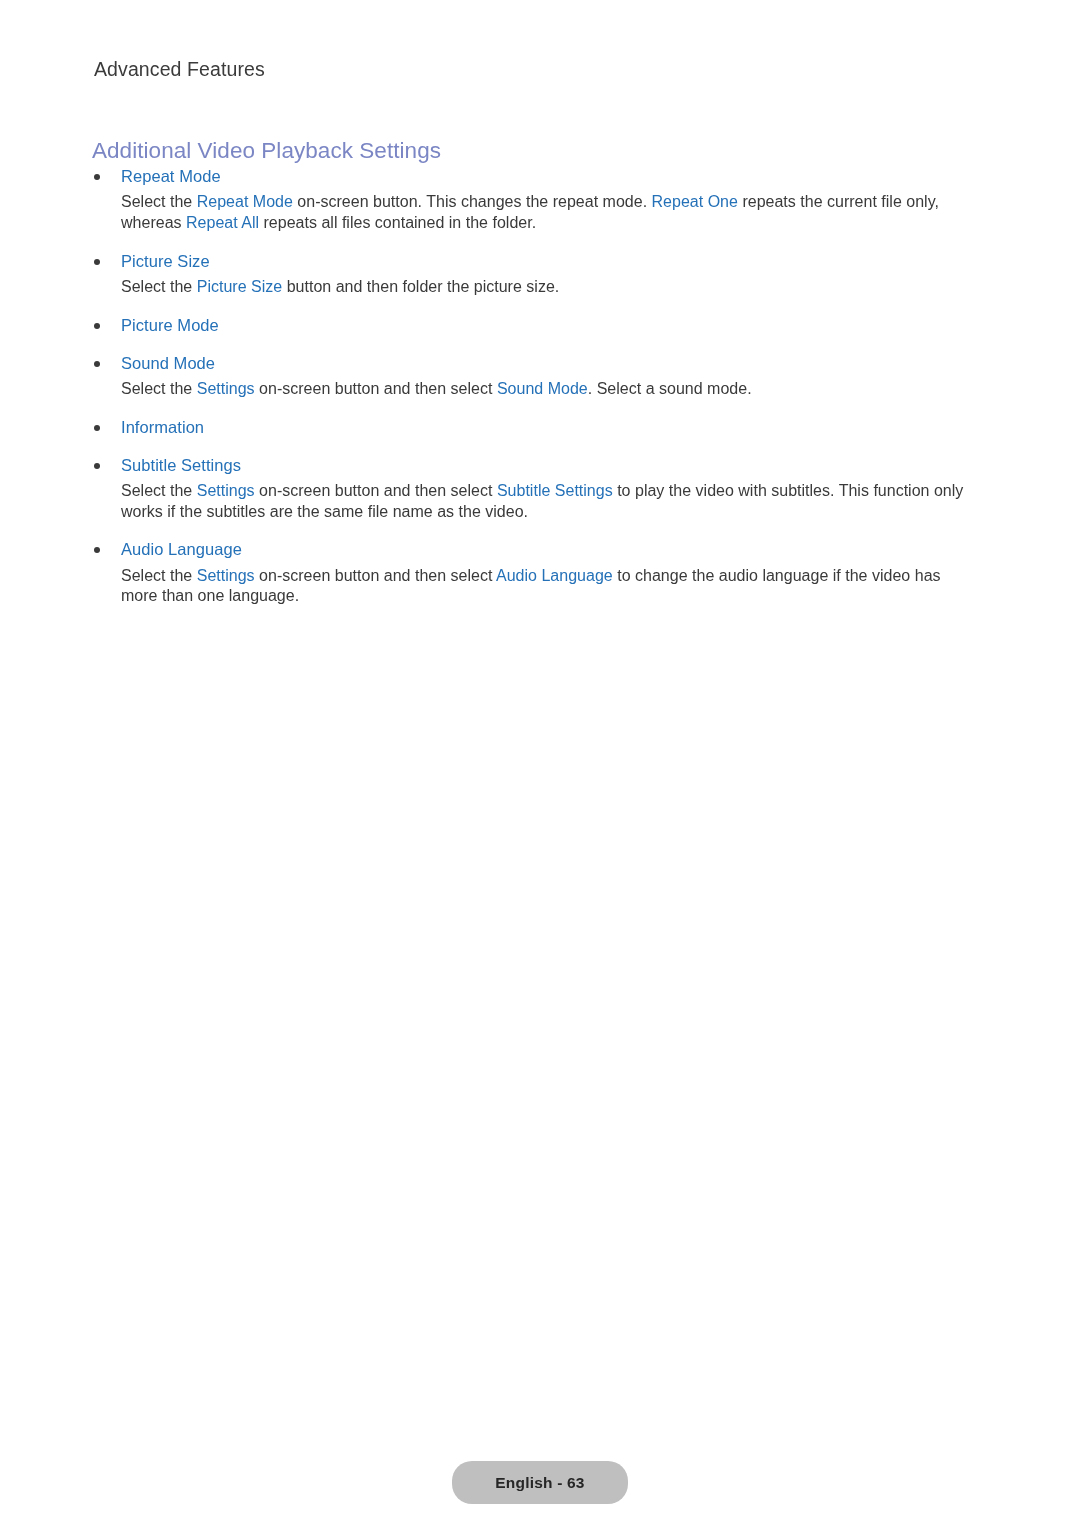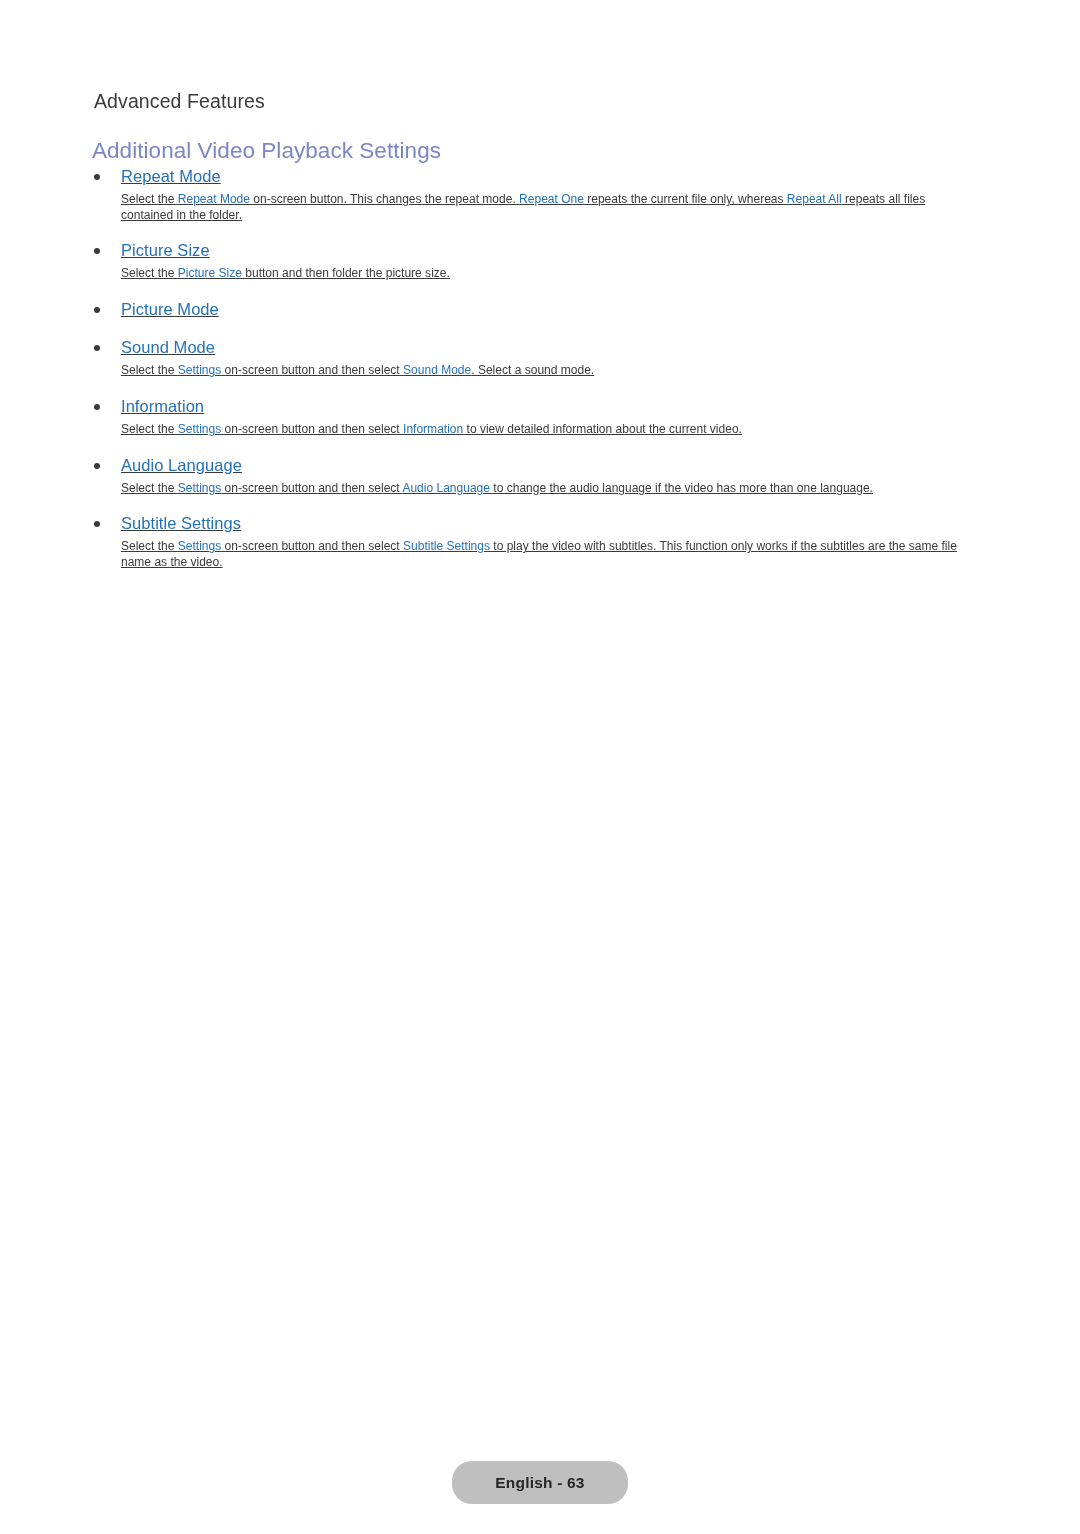--- a/index.html
+++ b/index.html
@@ -26,21 +26,20 @@
   .running-head {
     position: absolute;
     left: 94px;
     top: 58px;
     font-size: 19.5px;
     font-weight: 400;
     color: #3b3b3b;
     letter-spacing: 0.1px;
     line-height: 1.2;
     white-space: nowrap;
-    margin-top: 32px;
   }
 
   
   .section-heading {
     position: absolute;
     left: 92px;
     top: 122px;
     font-size: 22.5px;
     font-weight: 400;
     color: #7b86c4;
@@ -54,21 +53,20 @@
     position: absolute;
     left: 0;
     top: 166px;
     width: 1080px;
   }
   .bullet-block {
     position: relative;
     padding-left: 121px;
     padding-right: 116px;
     margin-bottom: 17px;
-    text-decoration: underline;
   }
   .bullet-block:last-child { margin-bottom: 0; }
 
   .bullet-dot {
     position: absolute;
     left: 94px;
     top: 8px;
     width: 6px;
     height: 6px;
     border-radius: 50%;
@@ -78,21 +76,21 @@
   .bullet-label {
     font-size: 16.5px;
     color: #2571b8;
     line-height: 1.28;
     margin: 0 0 5px 0;
     font-weight: 400;
     letter-spacing: 0.05px;
   }
 
   .bullet-body {
-    font-size: 12px;
+    font-size: 16px;
     color: #3a3a3a;
     line-height: 1.30;
     margin: 0;
     max-width: 856px;
     letter-spacing: 0.01px;
   }
   .bullet-body .kw { color: #2571b8; }
 
   
   .page-badge {
@@ -140,31 +138,30 @@
         <div class="bullet-label">Picture Mode</div>
       </div>
       <div class="bullet-block">
         <span class="bullet-dot"></span>
         <div class="bullet-label">Sound Mode</div>
         <p class="bullet-body"><span>Select the </span><span class="kw">Settings</span><span> on-screen button and then select </span><span class="kw">Sound Mode</span><span>. Select a sound mode.</span></p>
       </div>
       <div class="bullet-block">
         <span class="bullet-dot"></span>
         <div class="bullet-label">Information</div>
-        <p class="bullet-body"><span>Select the </span><span class="kw">Settings</span><span> on-screen button and then select </span><span class="kw">Information</span><span> to view detailed information about the current video.</span></p>
+      </div>
+      <div class="bullet-block">
+        <span class="bullet-dot"></span>
+        <div class="bullet-label">Subtitle Settings</div>
+        <p class="bullet-body"><span>Select the </span><span class="kw">Settings</span><span> on-screen button and then select </span><span class="kw">Subtitle Settings</span><span> to play the video with subtitles. This function only works if the subtitles are the same file name as the video.</span></p>
       </div>
       <div class="bullet-block">
         <span class="bullet-dot"></span>
         <div class="bullet-label">Audio Language</div>
         <p class="bullet-body"><span>Select the </span><span class="kw">Settings</span><span> on-screen button and then select </span><span class="kw">Audio Language</span><span> to change the audio language if the video has more than one language.</span></p>
-      </div>
-      <div class="bullet-block">
-        <span class="bullet-dot"></span>
-        <div class="bullet-label">Subtitle Settings</div>
-        <p class="bullet-body"><span>Select the </span><span class="kw">Settings</span><span> on-screen button and then select </span><span class="kw">Subtitle Settings</span><span> to play the video with subtitles. This function only works if the subtitles are the same file name as the video.</span></p>
       </div>
     </div>
 
   <div class="page-badge">
     <span class="page-badge-text">English - 63</span>
   </div>
 
 </div>
 
 </body></html>

